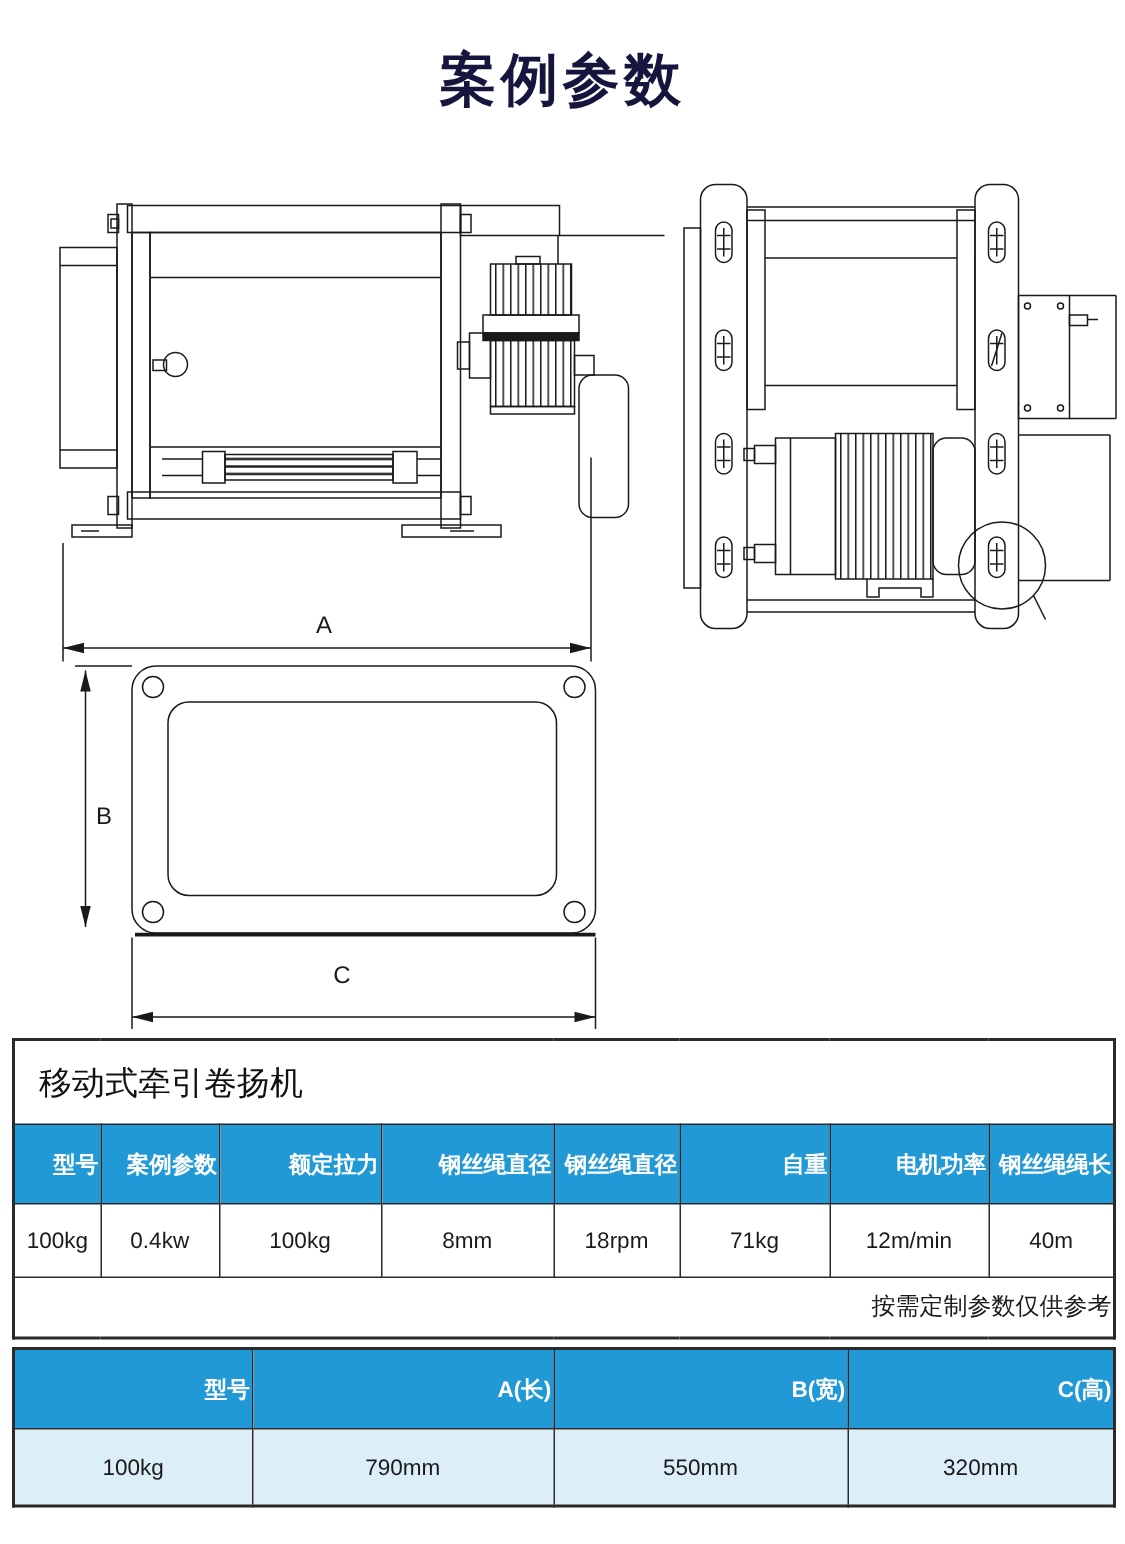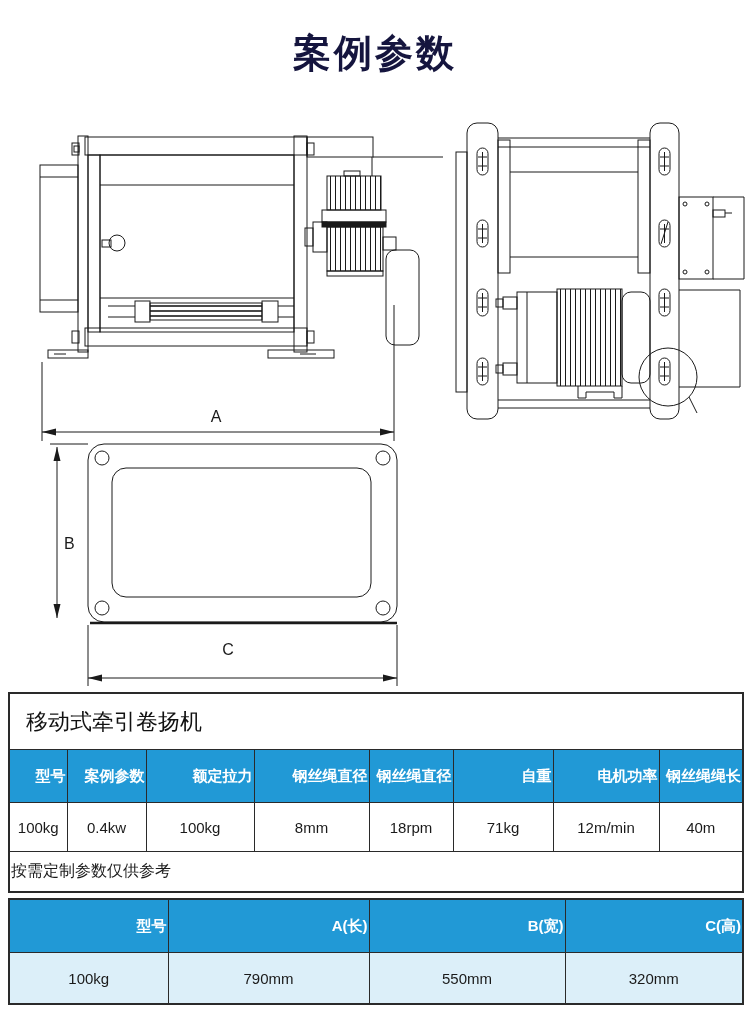--- a/index.html
+++ b/index.html
@@ -17,21 +17,21 @@
   table { border-collapse:collapse; table-layout:fixed; position:absolute; left:8px; }
   td { border:1px solid #2a2a2a; overflow:hidden; }
 
   .spec-table { top:692px; width:734px; border:2px solid #2a2a2a; }
   .spec-table .title-row td { height:53px; font-size:22px; padding-left:16px; color:#111;margin-top:44px; }
   .header-row td {
     background:#2199d6; color:#ffffff; text-align:right;
     font-size:15px; font-weight:bold; height:50px;
   }
   .spec-table .value-row td { height:46px; text-align:center; font-size:15px; background:#fff; }
-  .spec-table .note-row td { height:37px; text-align:left; font-size:16px; background:#fff; }
+  .spec-table .note-row td { height:37px; text-align:right; font-size:16px; background:#fff; }
 
   .dim-table { top:898px; width:734px; border:2px solid #2a2a2a; }
   .dim-table .header-row td { height:50px; }
   .dim-table .value-row td { height:48px; text-align:center; font-size:15px; background:#dceff9; }
 </style>
 </head>
 <body>
 
 <div class="page-title">案例参数</div>
 

